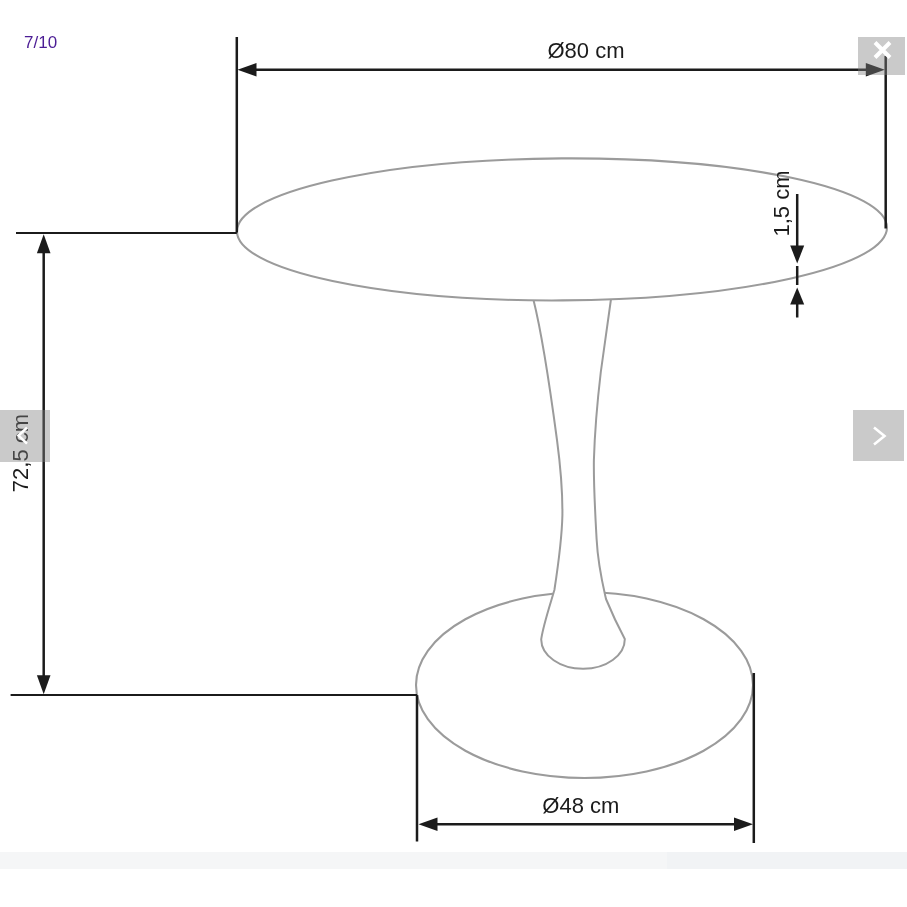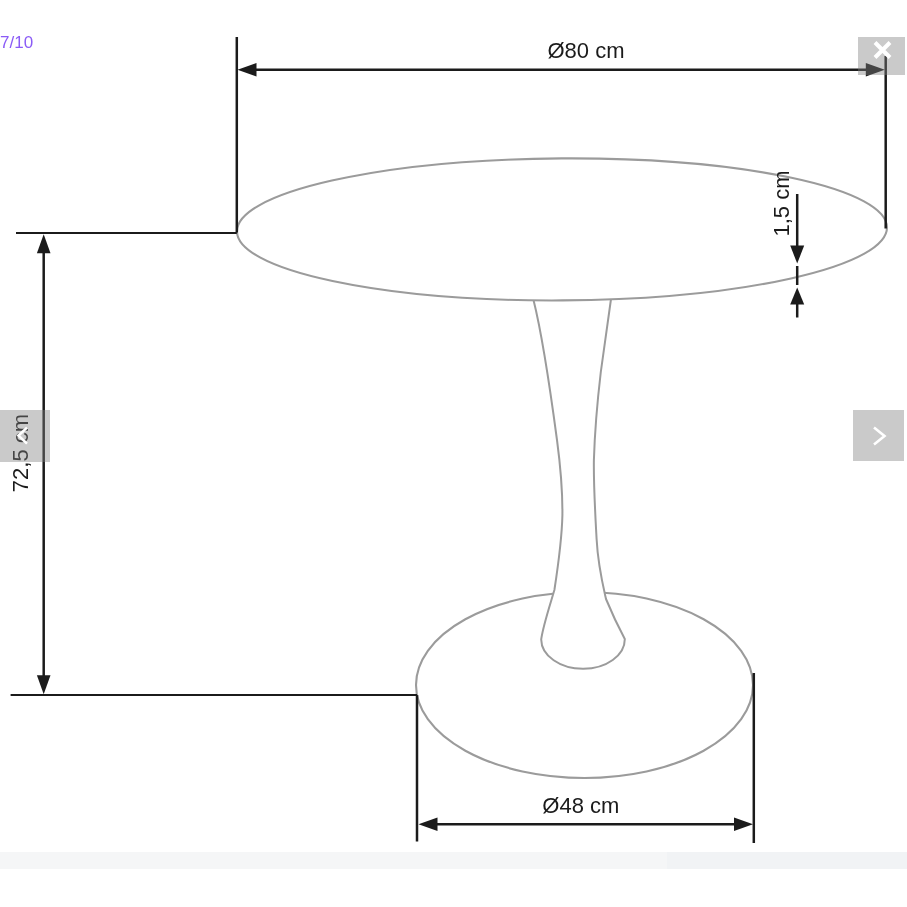--- a/index.html
+++ b/index.html
@@ -68,21 +68,21 @@
     <text x="586" y="57.5" text-anchor="middle">Ø80 cm</text>
 
     <text transform="translate(27.5 453) rotate(-90)" text-anchor="middle">72,5 cm</text>
 
     <text transform="translate(789 203.5) rotate(-90)" text-anchor="middle">1,5 cm</text>
 
     <text x="580.8" y="812.6" text-anchor="middle">Ø48 cm</text>
   </g>
 </svg>
 
-<div class="abs" style="left:0;top:33px;font-size:17px;color:#8b5cf6;">7/10</div>
+<div class="abs" style="left:24px;top:33px;font-size:17px;color:#4c1d95;">7/10</div>
 
 <div class="abs" style="left:858px;top:37px;width:47px;height:37.5px;background:rgba(128,128,128,0.42);"></div>
 
 <svg class="abs" style="left:873px;top:41px" width="19" height="18" viewBox="0 0 19 18">
   <path d="M2,1.5 L17,16.5 M17,1.5 L2,16.5" stroke="#ffffff" stroke-width="4" fill="none"></path>
 </svg>
 
 <div class="abs" style="left:0;top:410px;width:50px;height:52px;background:rgba(128,128,128,0.42);"></div>
 
 <svg class="abs" style="left:14px;top:425px" width="18" height="21" viewBox="0 0 18 21">

